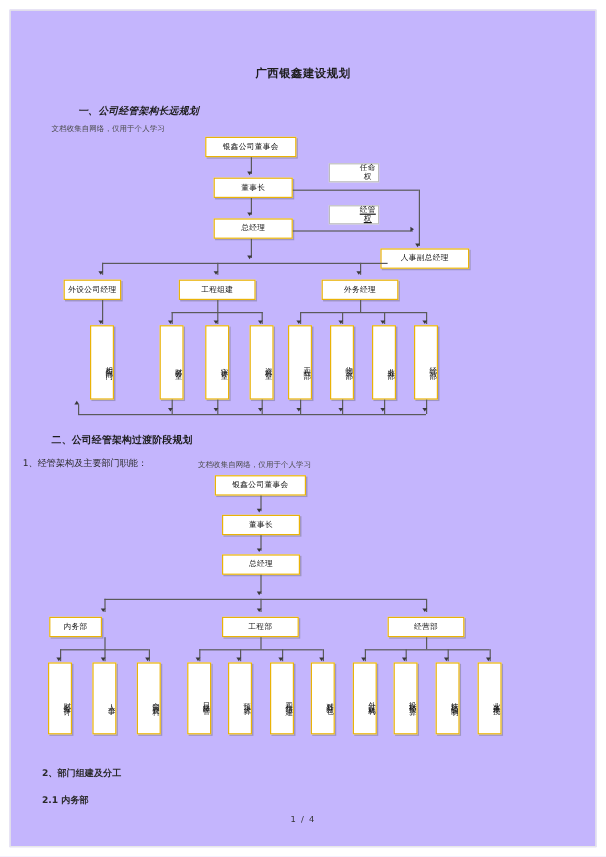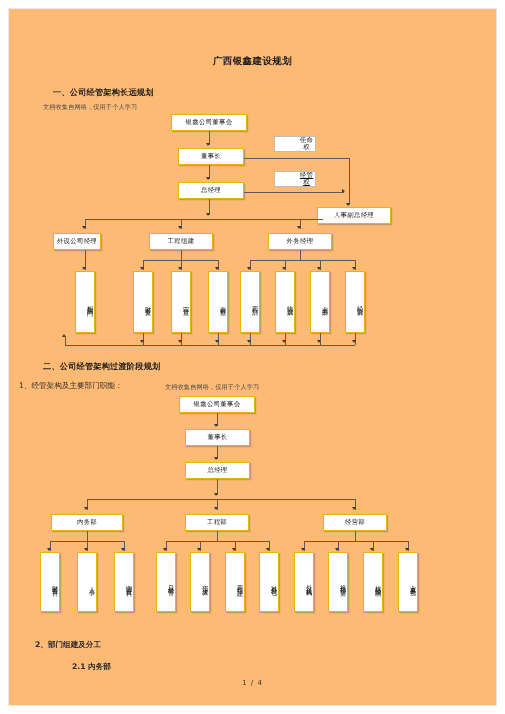--- a/index.html
+++ b/index.html
@@ -9,21 +9,21 @@
     background:#ffffff;
     font-family:"DejaVu Sans","Liberation Sans",sans-serif;
     color:#1a1a1a;
     position:relative;
     overflow:hidden;
   }
   .page {
     position:absolute; left:8px; top:8px;
     width:489px; height:698px;
     border:1px solid #e8e8e8;
-    background:#fdba74;
+    background:#c4b5fd;
   }
   .doc-title {
     position:absolute; left:0; right:0; top:46px;
     text-align:center;
     font-size:9.5px; font-weight:bold;
     letter-spacing:.4px;
     color:#1d1d1d;
   }
   .heading {
     position:absolute;
@@ -97,21 +97,21 @@
     border-right:none;
   }
 </style>
 </head>
 <body>
 
 <div class="page">
 
   <div class="doc-title">广西银鑫建设规划</div>
 
-  <div class="heading" style="left:44px; top:78px;">一、公司经管架构长远规划</div>
+  <div class="heading" style="left:56px; top:78px;font-style:italic;">一、公司经管架构长远规划</div>
 
   <div class="note" style="left:34px; top:94px;">文档收集自网络，仅用于个人学习</div>
 
   <div class="chart" style="left:0px; top:100px; width:489px; height:240px;">
 
     <div class="node" style="left:162px; top:5px; width:76px; height:17px;">银鑫公司董事会</div>
     <div class="ln v" style="left:200px; top:22px; height:14px;"></div>
     <div class="arw" style="left:197.4px; top:34px;"></div>
 
     <div class="node" style="left:169px; top:39px; width:66px; height:17px;">董事长</div>
@@ -220,21 +220,21 @@
     <div class="arw" style="left:205.4px; top:99px;"></div>
     <div class="ln h" style="left:78px; top:105px; width:268px;"></div>
 
     <div class="ln v" style="left:78px; top:105px; height:11px;"></div>
     <div class="arw" style="left:75.4px; top:113px;"></div>
     <div class="ln v" style="left:208px; top:105px; height:11px;"></div>
     <div class="arw" style="left:205.4px; top:113px;"></div>
     <div class="ln v" style="left:346px; top:105px; height:11px;"></div>
     <div class="arw" style="left:343.4px; top:113px;"></div>
 
-    <div class="node" style="left:42px; top:120px; width:72px; height:17px;">内务部</div>
+    <div class="node" style="left:32px; top:120px; width:44px; height:17px;">内务部</div>
     <div class="node" style="left:176px; top:120px; width:64px; height:17px;">工程部</div>
     <div class="node" style="left:314px; top:120px; width:64px; height:17px;">经营部</div>
 
     <div class="ln v" style="left:78px; top:137px; height:10px;"></div>
     <div class="ln h" style="left:41px; top:147px; width:74px;"></div>
     <div class="ln v" style="left:41px; top:147px; height:10px;"></div>
     <div class="arw" style="left:38.4px; top:154px;"></div>
     <div class="ln v" style="left:78px; top:147px; height:10px;"></div>
     <div class="arw" style="left:75.4px; top:154px;"></div>
     <div class="ln v" style="left:115px; top:147px; height:10px;"></div>
@@ -271,17 +271,17 @@
     <div class="node vert" style="left:216px; top:158px; width:20px; height:60px;">工程组建</div>
     <div class="node vert" style="left:250px; top:158px; width:20px; height:60px;">对外分包</div>
 
     <div class="node vert" style="left:285px; top:158px; width:20px; height:60px;">外设机构</div>
     <div class="node vert" style="left:319px; top:158px; width:20px; height:60px;">投标预算</div>
     <div class="node vert" style="left:354px; top:158px; width:20px; height:60px;">技标编制</div>
     <div class="node vert" style="left:389px; top:158px; width:20px; height:60px;">业务承揽</div>
   </div>
 
   <div class="subheading" style="left:26px; top:631px; font-weight:bold;">2、部门组建及分工</div>
-  <div class="subheading" style="left:26px; top:653px; font-weight:bold;margin-left:37px;">2.1 内务部</div>
+  <div class="subheading" style="left:26px; top:653px; font-weight:bold;">2.1 内务部</div>
 
   <div class="page-num">1 / 4</div>
 
 </div>
 
 </body></html>

